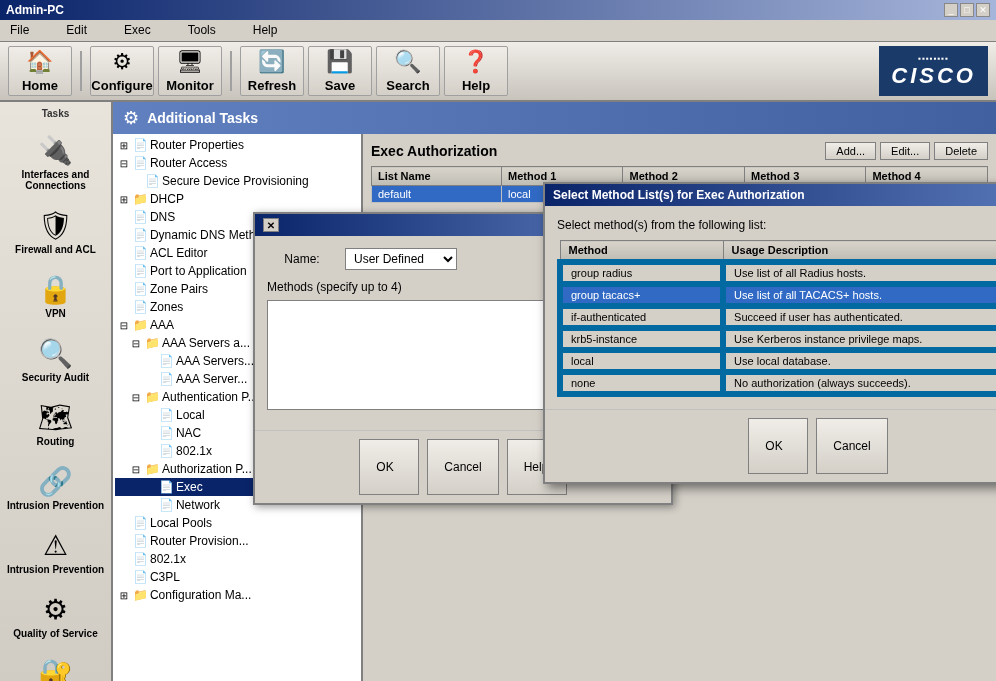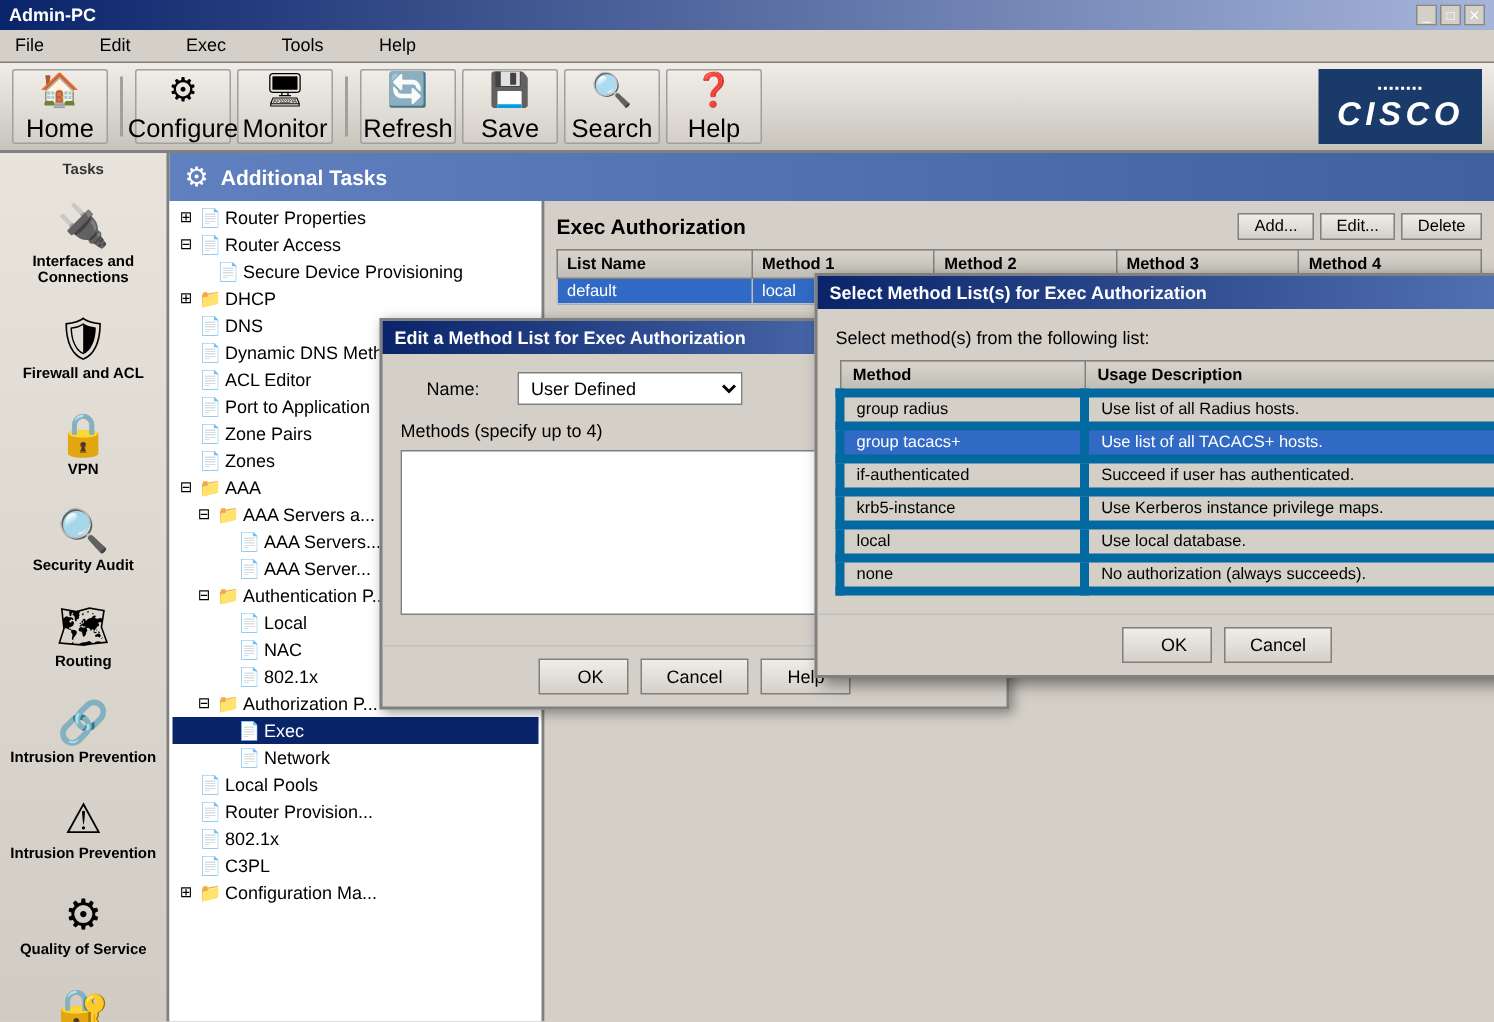--- a/index.html
+++ b/index.html
@@ -48,21 +48,21 @@
       justify-content: center;
       width: 64px;
       height: 50px;
       background: linear-gradient(to bottom, #f0ede8, #d4d0c8);
       border: 1px solid #a0a0a0;
       cursor: pointer;
       border-radius: 2px;
       gap: 3px;
     }
     .toolbar-icon { font-size: 22px; }
-    .toolbar-label { font-size: 17px; color: #000; }
+    .toolbar-label { font-size: 13px; color: #000; font-weight: bold; }
     .toolbar-separator { width: 2px; height: 40px; background: #a0a0a0; margin: 0 4px; }
     .cisco-logo {
       margin-left: auto;
       background: #1a3a6a;
       color: white;
       padding: 4px 12px;
       font-size: 28px;
       font-weight: bold;
       font-style: italic;
       height: 50px;
@@ -259,27 +259,27 @@
       margin-bottom: 8px;
     }
     .dialog-footer {
       display: flex;
       justify-content: center;
       gap: 8px;
       padding: 8px;
       border-top: 1px solid #c0c0c0;
     }
     .dialog-btn {
-      padding: 4px 16px;
+      padding: 20px 16px;
       background: linear-gradient(to bottom, #f0ede8, #d4d0c8);
       border: 1px solid #808080;
       cursor: pointer;
       font-size: 12px;
       min-width: 60px;
-      text-align: right;
+      text-align: left;
     }
 
     
     .select-dialog {
       position: absolute;
       background: #d4d0c8;
       border: 2px solid #808080;
       box-shadow: 4px 4px 10px rgba(0,0,0,0.5);
     }
     .select-table {
@@ -595,27 +595,26 @@
             </tr>
           </tbody>
         </table>
       </div>
     </div>
 
     <div class="dialog-overlay">
 
       <div class="dialog" style="left: 140px; top: 110px; width: 420px;">
         <div class="dialog-titlebar">
-          <span>Edit a Method List for Exec Authorization</span>
           <div class="dialog-close">✕</div>
         </div>
         <div class="dialog-content">
           <div class="dialog-row">
             <span class="dialog-label">Name:</span>
-            <select class="dialog-select" style="width:150px;">
+            <select class="dialog-select" style="width:112px;">
               <option>User Defined</option>
             </select>
           </div>
           <div>
             <div class="dialog-methods-label">Methods (specify up to 4)</div>
             <div style="display:flex; gap:6px;">
               <div class="dialog-methods-area" style="flex:1; min-height:110px;"></div>
               <div class="methods-side-btns">
                 <button class="win-btn">Add</button>
                 <button class="win-btn">Delete</button>

